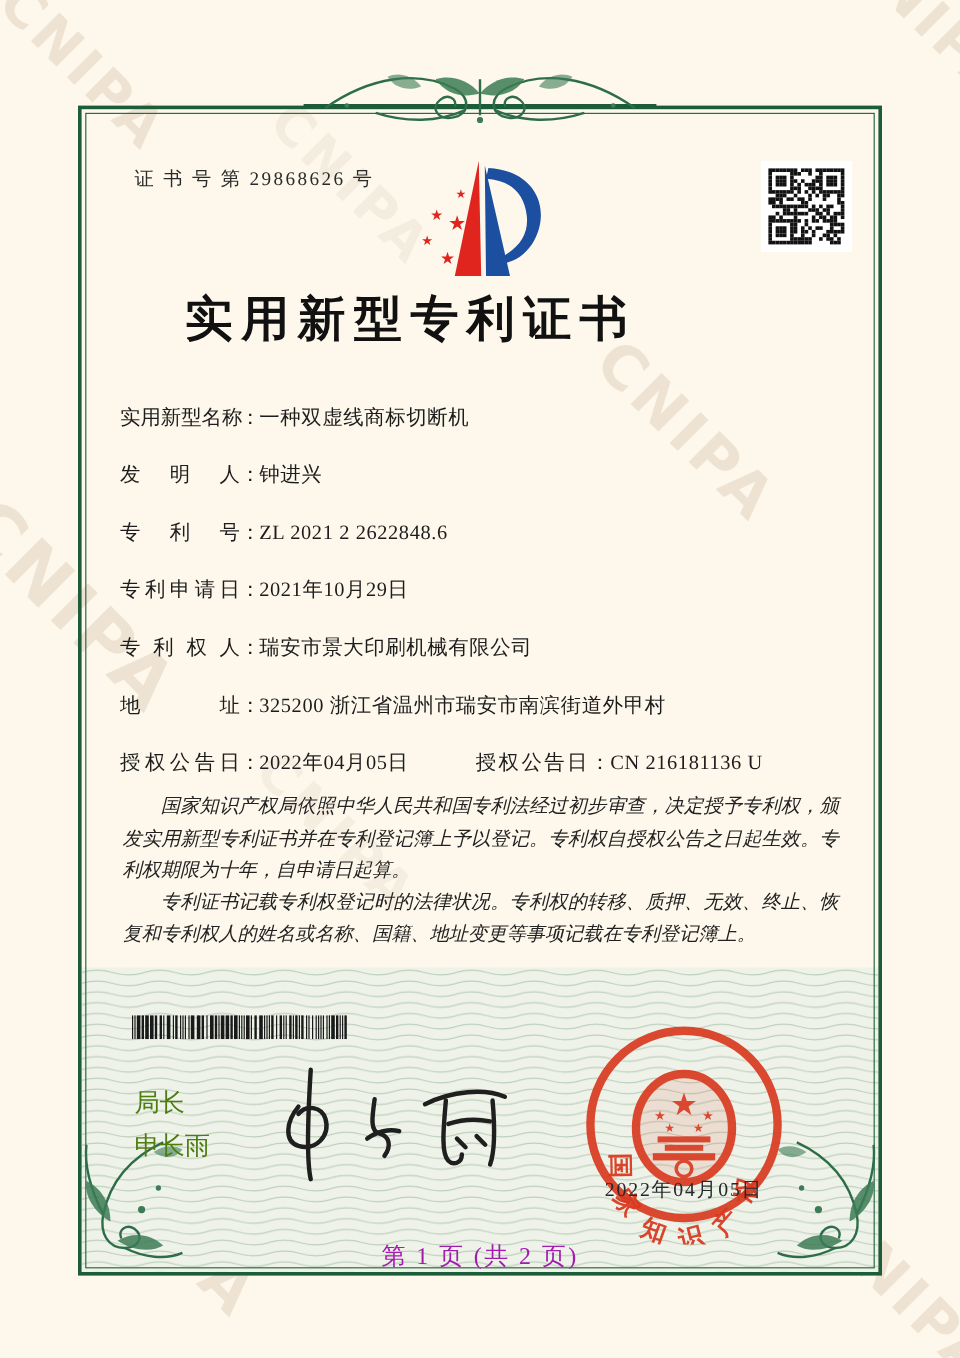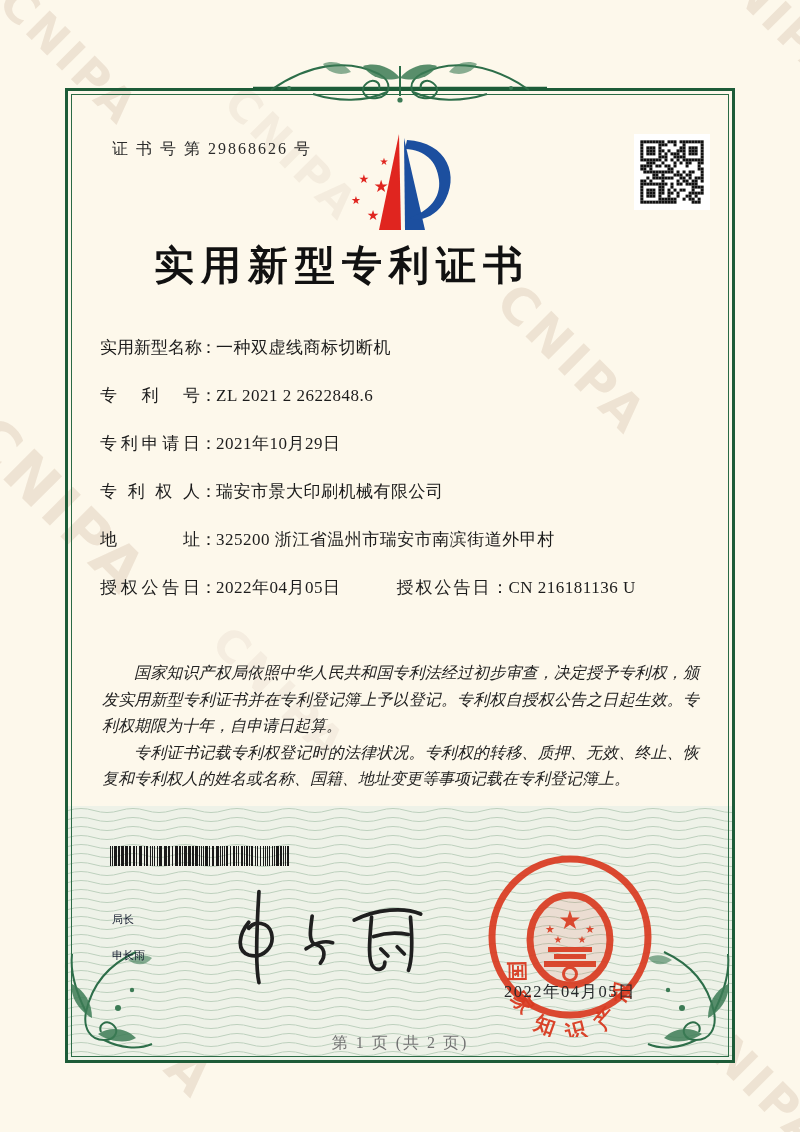--- a/index.html
+++ b/index.html
@@ -38,28 +38,28 @@
   .colon{display:inline-block;width:16px;}
   .val{letter-spacing:.5px;}
   .lbl2{display:inline-block;margin-left:56px;letter-spacing:2px;}
 
   .paras{position:absolute;left:102px;top:660px;width:597px;font-size:16px;
          line-height:26.5px;color:#222;text-align:justify;font-style:italic;}
   .paras p{margin:0;text-indent:2em;}
 
   .barcode{position:absolute;left:110px;top:846px;width:182px;height:20px;}
 
-  .signer{position:absolute;left:112px;top:902px;font-size:11px;color:#0f172a;
-          font-family:Liberation Mono, monospace;line-height:36px;}
+  .signer{position:absolute;left:112px;top:902px;font-size:21px;color:#4d7c0f;
+          font-family:Liberation Sans, sans-serif;line-height:36px;}
   .signature{position:absolute;left:218px;top:882px;}
 
   .seal{position:absolute;left:470px;top:837px;}
 
   .pageinfo{position:absolute;left:0;top:1033px;width:800px;text-align:center;
-            font-size:16px;color:#737373;letter-spacing:2px;}
+            font-size:20px;color:#a21caf;letter-spacing:2px;}
   .notebox{position:absolute;left:299px;top:1072px;width:182px;height:38px;
            background:#fffef8;line-height:38px;text-align:center;font-size:15px;
            color:#222;font-style:italic;letter-spacing:3px;}
 </style>
 </head>
 <body>
 
 <div class="page">
 
   <div class="wm" style="left:-18px;top:28px;font-size:46px;">CNIPA</div>
@@ -406,20 +406,23 @@
     </g>
   </svg>
 
   <div class="title">实用新型专利证书</div>
 
   <div class="fields">
     <div class="row">
       <span class="lbl">实用新型名称</span><span class="colon">：</span><span class="val">一种双虚线商标切断机</span>
     </div>
     <div class="row">
+      <span class="lbl">发明人</span><span class="colon">：</span><span class="val">钟进兴</span>
+    </div>
+    <div class="row">
       <span class="lbl">专利号</span><span class="colon">：</span><span class="val">ZL 2021 2 2622848.6</span>
     </div>
     <div class="row">
       <span class="lbl">专利申请日</span><span class="colon">：</span><span class="val">2021年10月29日</span>
     </div>
     <div class="row">
       <span class="lbl">专利权人</span><span class="colon">：</span><span class="val">瑞安市景大印刷机械有限公司</span>
     </div>
     <div class="row">
       <span class="lbl">地址</span><span class="colon">：</span><span class="val">325200 浙江省温州市瑞安市南滨街道外甲村</span>

